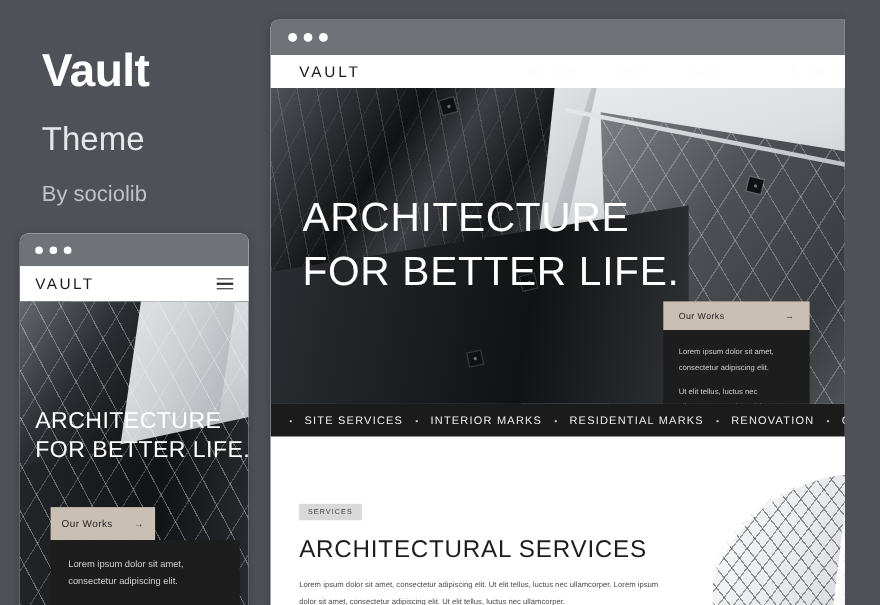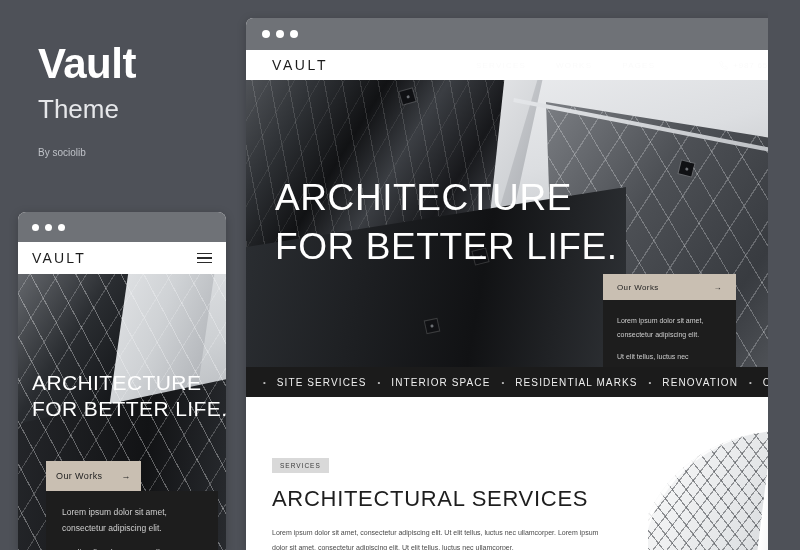--- a/index.html
+++ b/index.html
@@ -11,25 +11,25 @@
   }
   .stage { position: relative; width: 768px; height: 550px; overflow: hidden; background: #4e5158; }
 
   
   .info { position: absolute; left: 38px; top: 42px; width: 190px; }
   .info .title {
     font-size: 42px; font-weight: bold; color: #ffffff;
     letter-spacing: -0.5px; line-height: 1.05;
   }
   .info .subtitle {
-    font-size: 26px; color: #e6e7ea; font-weight: 400;
-    margin-top: 8px; letter-spacing: 0px;
+    font-size: 30px; color: #e6e7ea; font-weight: 400;
+    margin-top: 24px; letter-spacing: 0px;
   }
   .info .author {
-    font-size: 10px; color: #bfc2c8; margin-top: 22px;
+    font-size: 20px; color: #bfc2c8; margin-top: 22px;
   }
 
   
   .frame { position: absolute; border-radius: 7px 7px 0 0; overflow: hidden;
            background: #fff; box-shadow: 0 2px 10px rgba(0,0,0,.22); }
   .chrome { background: #6f7277; display: flex; align-items: center; }
   .dots { display: flex; gap: 6px; }
   .dot { border-radius: 50%; background: #ffffff; }
 
   
@@ -314,21 +314,21 @@
       <div class="d-panel">
         <p>Lorem ipsum dolor sit amet, consectetur adipiscing elit.</p>
         <p>Ut elit tellus, luctus nec ullamcorper mattis, pulvinar dapibus leo. Lorem ipsum dolor sit amet, consectetur adipiscing elit.</p>
       </div>
     </div>
 
     <div class="ticker">
       <span class="tk-sep">•</span>
       <span class="tk-item">SITE SERVICES</span>
       <span class="tk-sep">•</span>
-      <span class="tk-item">INTERIOR SPACE</span>
+      <span class="tk-item">INTERIOR MARKS</span>
       <span class="tk-sep">•</span>
       <span class="tk-item">RESIDENTIAL MARKS</span>
       <span class="tk-sep">•</span>
       <span class="tk-item">RENOVATION</span>
       <span class="tk-sep">•</span>
       <span class="tk-item">CITY MARKS</span>
 
     </div>
 
     <div class="services">

